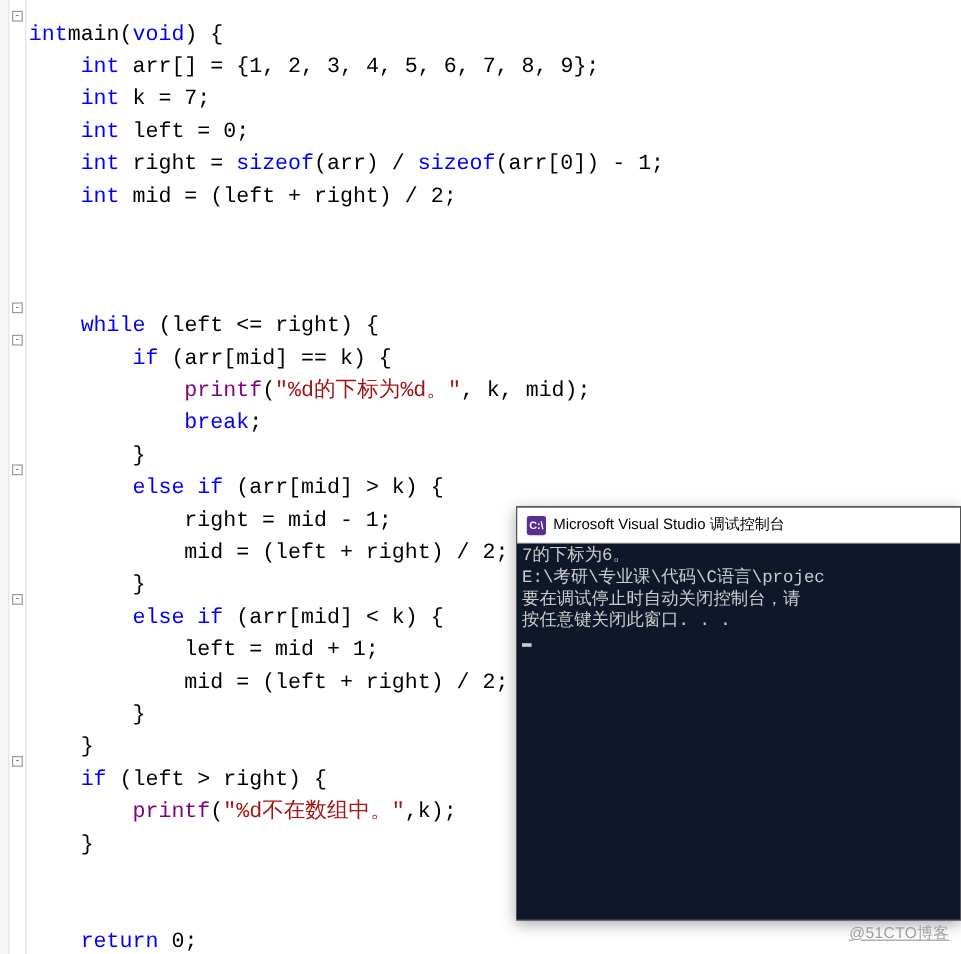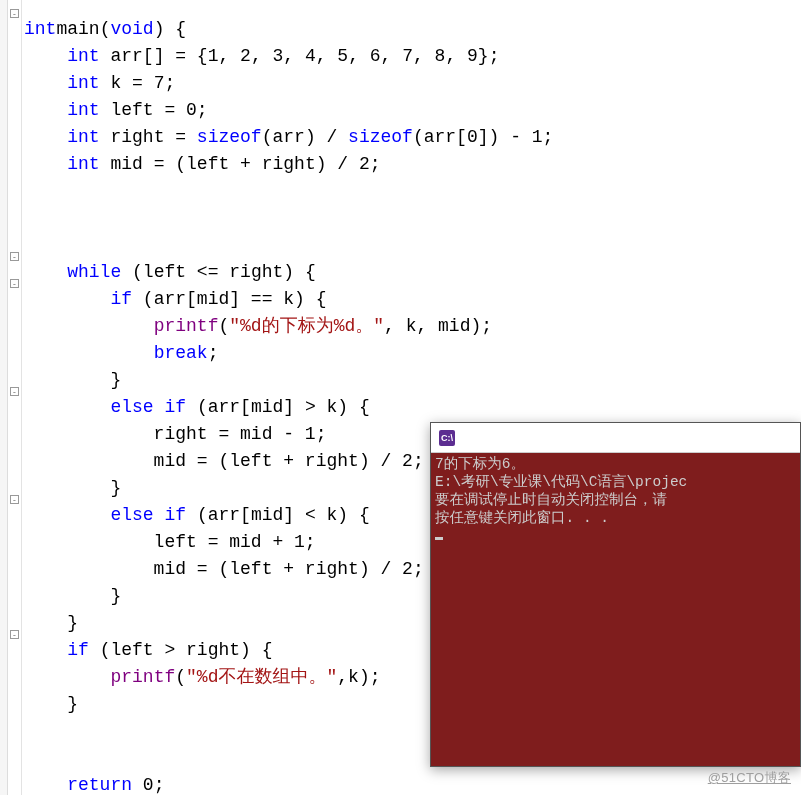--- a/index.html
+++ b/index.html
@@ -98,21 +98,21 @@
     color: #fff;
     font-size: 9px;
     font-weight: bold;
     display: flex;
     align-items: center;
     justify-content: center;
     border-radius: 2px;
   }
   .console-body {
     height: calc(100% - 30px);
-    background: #7f1d1d;
+    background: #0f172a;
     color: #ccc;
     font-family: "NSimSun","SimSun","Consolas","Courier New",monospace;
     font-size: 14.5px;
     line-height: 18px;
     padding: 2px 4px;
     white-space: pre;
     overflow: hidden;
     position: relative;
   }
   .cursor {
@@ -163,20 +163,21 @@
 <span>        <span class="fn">printf</span><span class="paren">(</span><span class="str">"%d不在数组中。"</span>,k<span class="paren">)</span>;</span>
 <span>    }</span>
 <span></span>
 <span></span>
 <span>    <span class="kw">return</span> <span class="num">0</span>;</span>
 </pre>
 
   <div class="console-window">
     <div class="console-titlebar">
       <div class="console-icon">C:\</div>
+      <div>Microsoft Visual Studio 调试控制台</div>
     </div>
     <div class="console-body" id="console-body"><span>7的下标为6。</span>
 <span>E:\考研\专业课\代码\C语言\projec</span>
 <span>要在调试停止时自动关闭控制台，请</span>
 <span>按任意键关闭此窗口. . .</span>
 <span class="cursor"></span></div>
   </div>
 
   <div class="watermark">@51CTO博客</div>
 </div>

